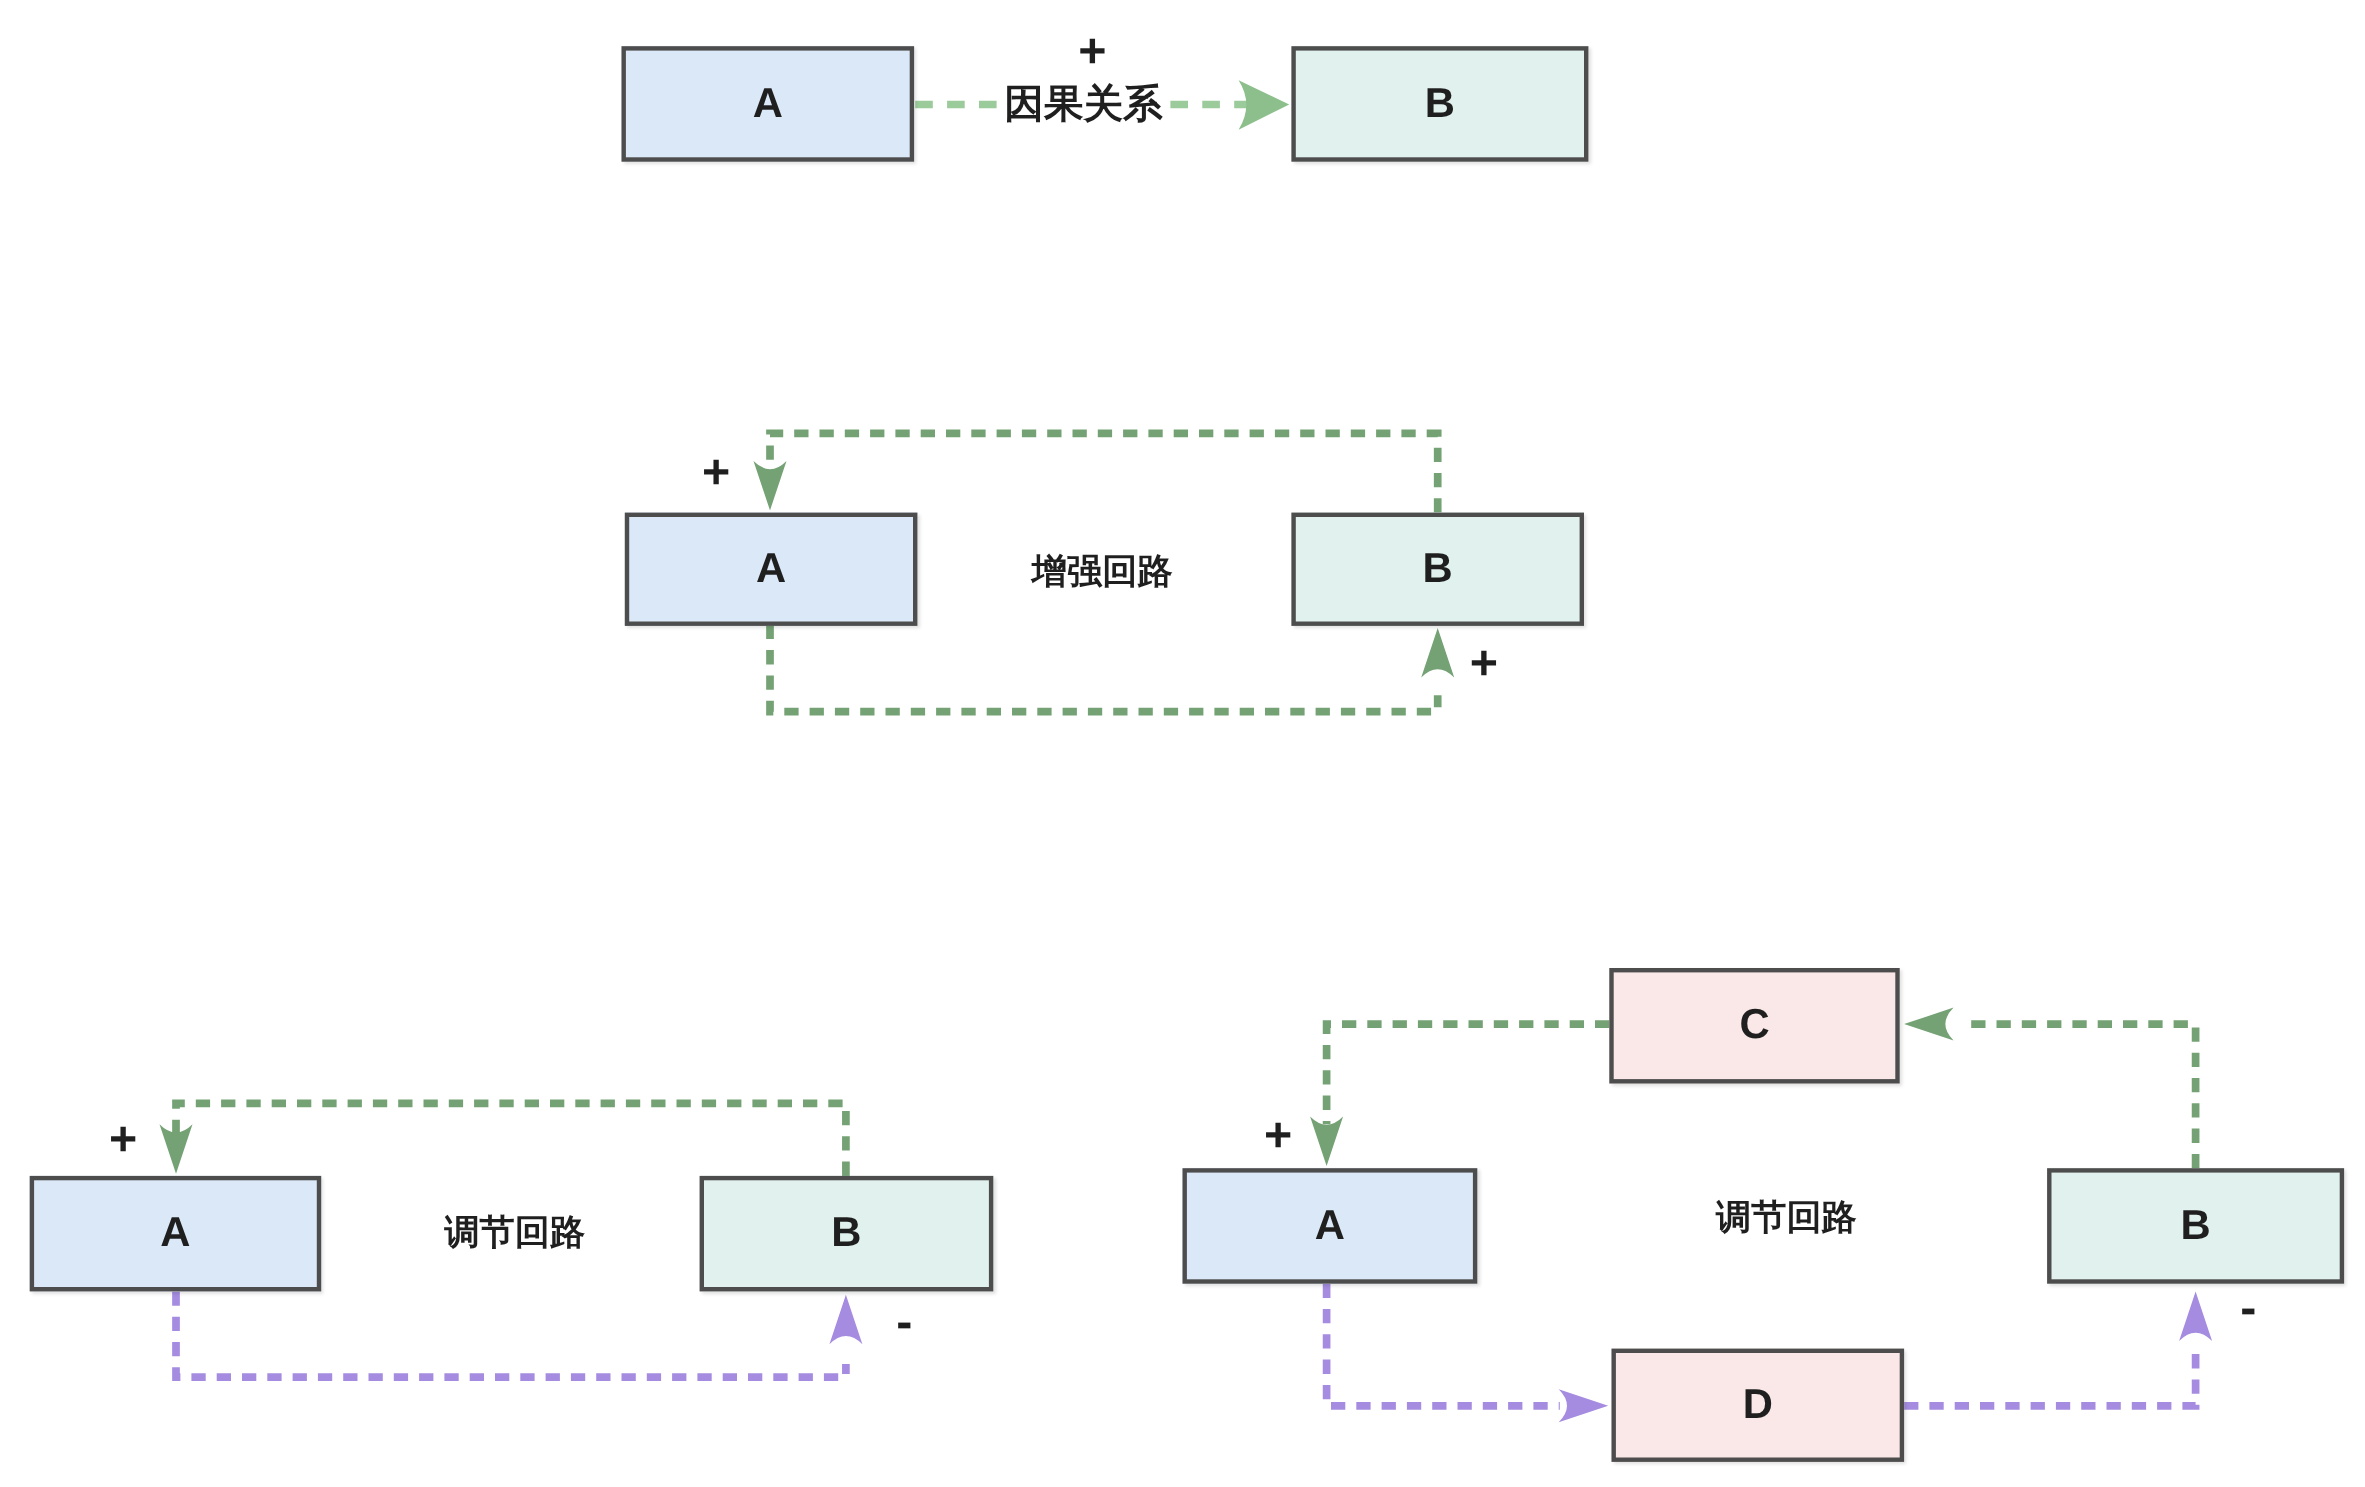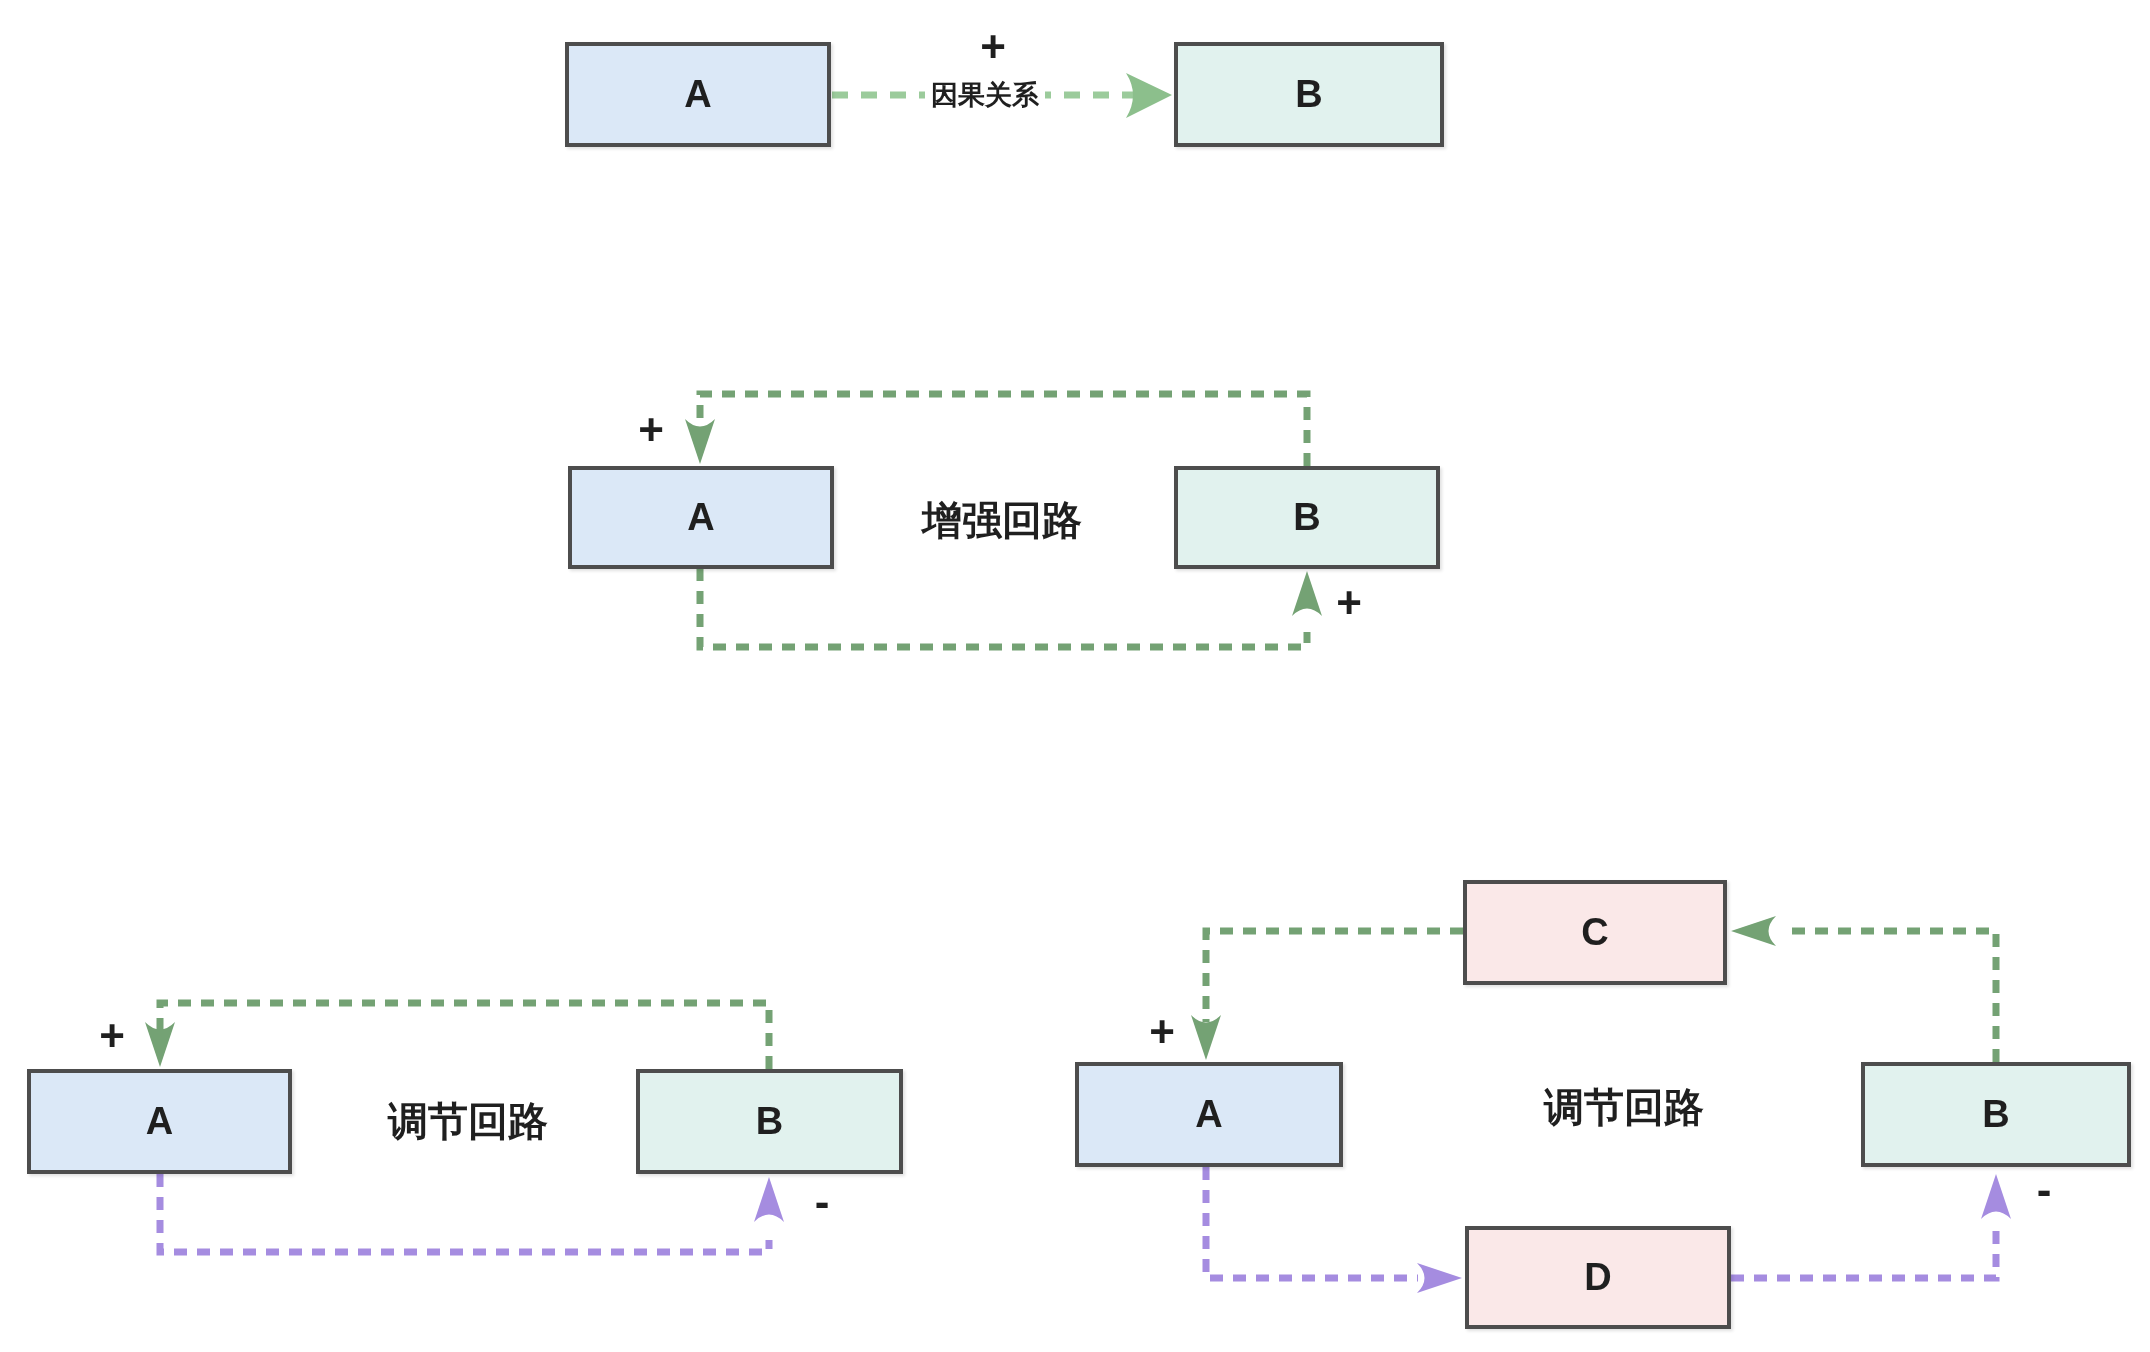--- a/index.html
+++ b/index.html
@@ -26,22 +26,22 @@
     font-size:38px;font-weight:700;color:#1f1f1f;
     box-shadow:2px 2px 3px rgba(0,0,0,0.12);
   }
   .node.blue{background:#dbe8f7;}
   .node.teal{background:#e1f2ee;}
   .node.pink{background:#fae8e8;}
   .lbl{
     position:absolute;transform:translate(-50%,-50%);
     font-weight:700;color:#1f1f1f;white-space:nowrap;
   }
-  .loop-label{font-size:40px;}
-  .edge-label{font-size:27px;background:#ffffff;padding:0 6px;z-index:2;}
+  .loop-label{font-size:32px;}
+  .edge-label{font-size:36px;background:#ffffff;padding:0 6px;z-index:2;}
   .sign{font-size:44px;z-index:2;}
 </style>
 </head>
 <body>
 
 <div class="canvas">
 
   <svg class="edges" viewBox="0 0 2150 1352" aria-hidden="true">
 
     <path class="dash lg" d="M832 95 H1160"></path>

